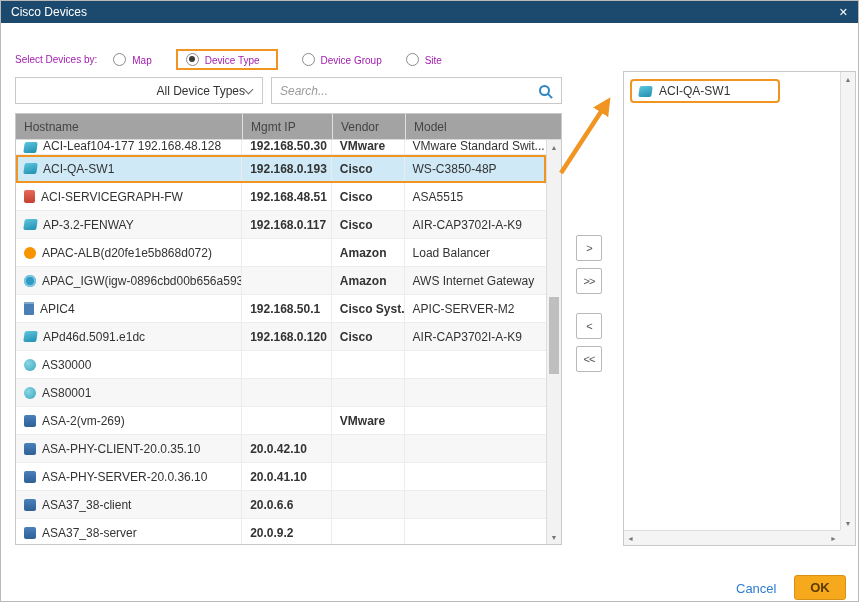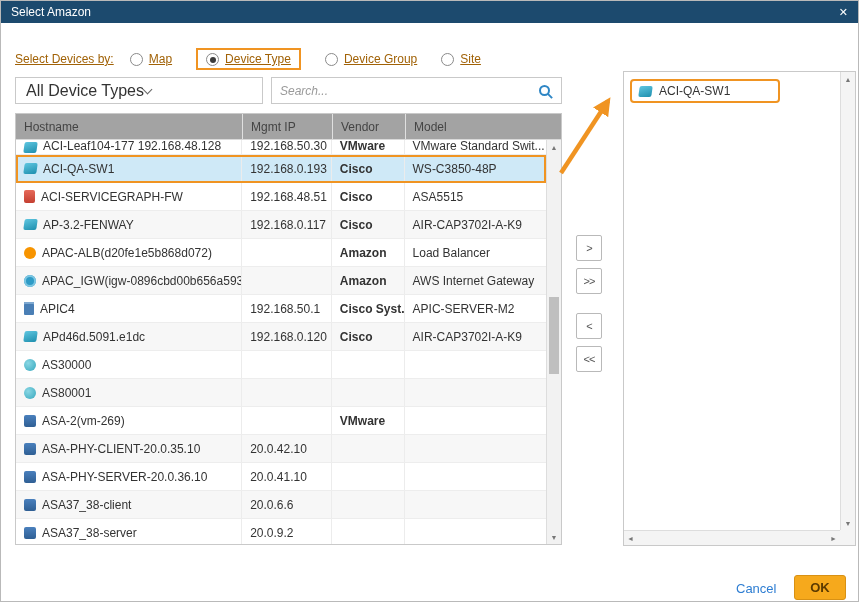--- a/index.html
+++ b/index.html
@@ -17,43 +17,43 @@
     position: absolute; top: 0; left: 0; right: 0; height: 22px;
     background: #1c4a6e; color: #ffffff;
     display: flex; align-items: center; justify-content: space-between;
     padding: 0 10px; font-size: 12px;
   }
   .close-x { cursor: pointer; font-size: 11px; line-height: 1; }
 
   
   .filter-row {
     position: absolute; top: 44px; left: 14px; height: 28px;
-    display: flex; align-items: center; font-size: 12px; color: #a16207; text-decoration: underline;
+    display: flex; align-items: center; font-size: 10px; color: #a21caf;
   }
   .filter-label { margin-right: 16px; }
   .radio-option { display: flex; align-items: flex-end; gap: 6px; margin-right: 24px; cursor: pointer; }
   .radio-circle {
     width: 13px; height: 13px; border: 1px solid #8a8a8a; border-radius: 50%;
     background: #fff; position: relative; flex: 0 0 auto;
   }
   .radio-option.selected .radio-circle::after {
     content: ''; position: absolute; top: 2.5px; left: 2.5px;
     width: 6px; height: 6px; border-radius: 50%; background: #3c3c3c;
   }
   .orange-frame {
     border: 2px solid #f09422; padding: 2px 8px; margin-right: 24px;
   }
-  .orange-frame .radio-option { margin-right: 0; }
+  .orange-frame .radio-option { margin-right: 8px; }
 
   
   .dd {
     position: absolute; left: 14px; top: 76px; width: 248px; height: 27px;
     border: 1px solid #c9c9c9; background: #fff;
-    display: flex; align-items: center; justify-content: flex-start;
-    padding: 0 10px; font-size: 16px; color: #333; cursor: pointer;
+    display: flex; align-items: center; justify-content: flex-end;
+    padding: 0 10px; font-size: 12px; color: #333; cursor: pointer;
   }
   .chevron-down {
     width: 7px; height: 7px; border-right: 1.5px solid #666; border-bottom: 1.5px solid #666;
     transform: rotate(45deg); margin-top: -3px;
   }
   .searchbox {
     position: absolute; left: 270px; top: 76px; width: 291px; height: 27px;
     border: 1px solid #c9c9c9; background: #fff;
     display: flex; align-items: center; padding: 0 8px;
   }
@@ -87,21 +87,21 @@
   .row {
     display: flex; height: 28px; font-size: 12px; color: #333;
     border-bottom: 1px solid #ededed; background: #fff; cursor: pointer;
   }
   .row.alt { background: #f7f7f7; text-align: right; }
   .row.selected { background: #cfe9f7; outline: 2px solid #f09422; outline-offset: -2px; position: relative; z-index: 2; }
   .row.clipped { height: 15px; }
   .cell { height: 100%; display: flex; align-items: center; padding-left: 8px;
           border-right: 1px solid #ececec; overflow: hidden; white-space: nowrap; }
   .row.clipped .cell { align-items: flex-end; padding-bottom: 1px; }
-  .c-host { width: 227px; gap: 6px; } .c-ip { width: 90px; } .c-vendor { width: 73px; font-weight: bold; } .c-model { width: 142px; border-right: none; }
+  .c-host { width: 227px; gap: 6px; } .c-ip { width: 90px; font-weight: bold; } .c-vendor { width: 73px; font-weight: bold; } .c-model { width: 142px; border-right: none; }
 
   
   .dev-ic { width: 13px; height: 11px; border-radius: 2px; flex: 0 0 auto; }
   .ic-switch  { background: linear-gradient(160deg,#5fc6e0,#1e8fae); transform: skewX(-8deg); }
   .ic-firewall{ background: linear-gradient(#e66a5a,#c43f31); width: 11px; height: 13px; }
   .ic-aws     { background: #f79400; width: 12px; height: 12px; border-radius: 50%; }
   .ic-igw     { background: #2e9bc6; width: 12px; height: 12px; border-radius: 50%; box-shadow: inset 0 0 0 2px #7cc6e2; }
   .ic-server  { background: #4a7fb5; width: 10px; height: 13px; border-radius: 1px; box-shadow: inset 0 2px 0 #7ea9d1; }
   .ic-globe   { background: radial-gradient(circle at 35% 35%, #8ad7e4, #35a7bd); width: 12px; height: 12px; border-radius: 50%; }
   .ic-asa     { background: linear-gradient(#4a80bd,#2f5f94); width: 12px; height: 12px; }
@@ -162,21 +162,21 @@
     position: absolute; left: 793px; top: 574px; width: 52px; height: 25px;
     background: #f6a91c; border: 1px solid #d89114; border-radius: 3px;
     color: #5c3a00; font-size: 13px; font-weight: bold;
     display: flex; align-items: center; justify-content: center; cursor: pointer;
   }
 </style>
 </head>
 <body>
 
 <div class="titlebar">
-  <span>Select Amazon</span>
+  <span>Cisco Devices</span>
   <span class="close-x">✕</span>
 </div>
 
 <div class="filter-row">
   <span class="filter-label">Select Devices by:</span>
 
   <span class="radio-option">
     <span class="radio-circle"></span>
     <span>Map</span>
   </span>

